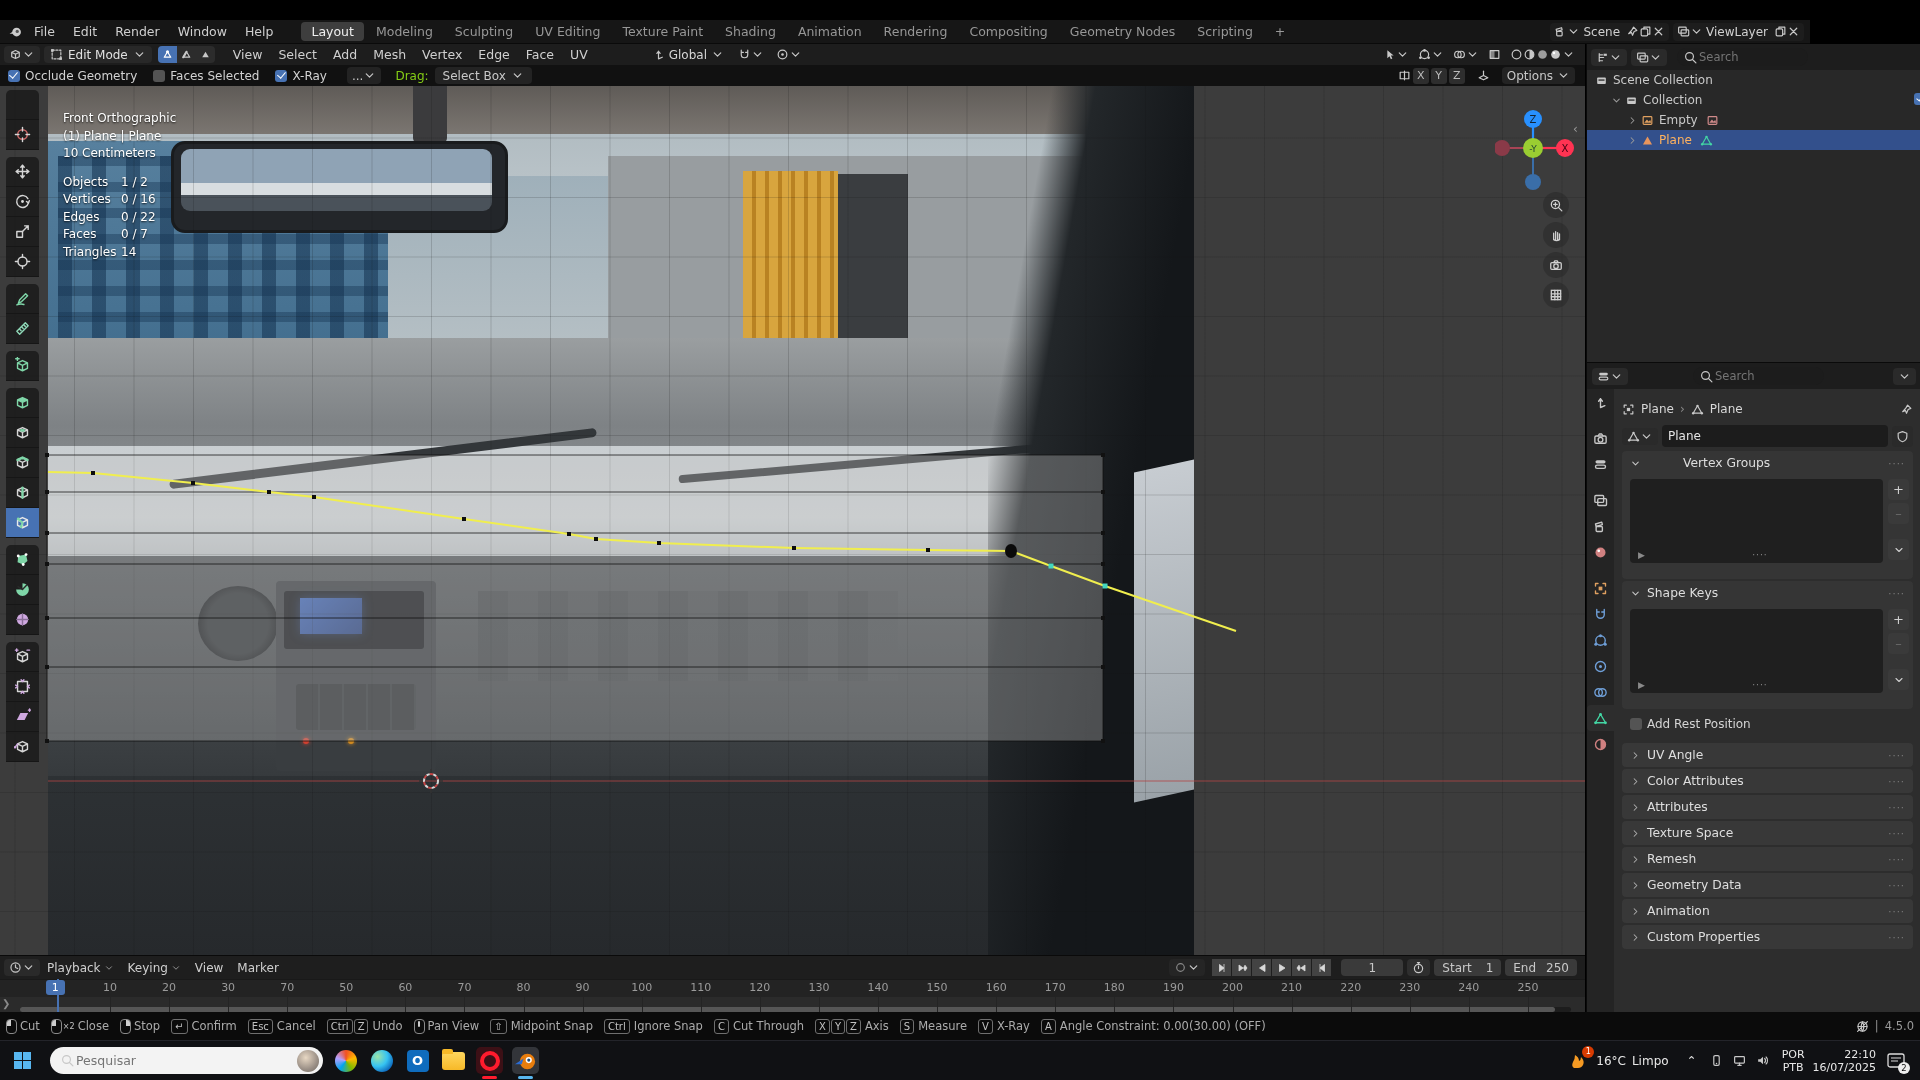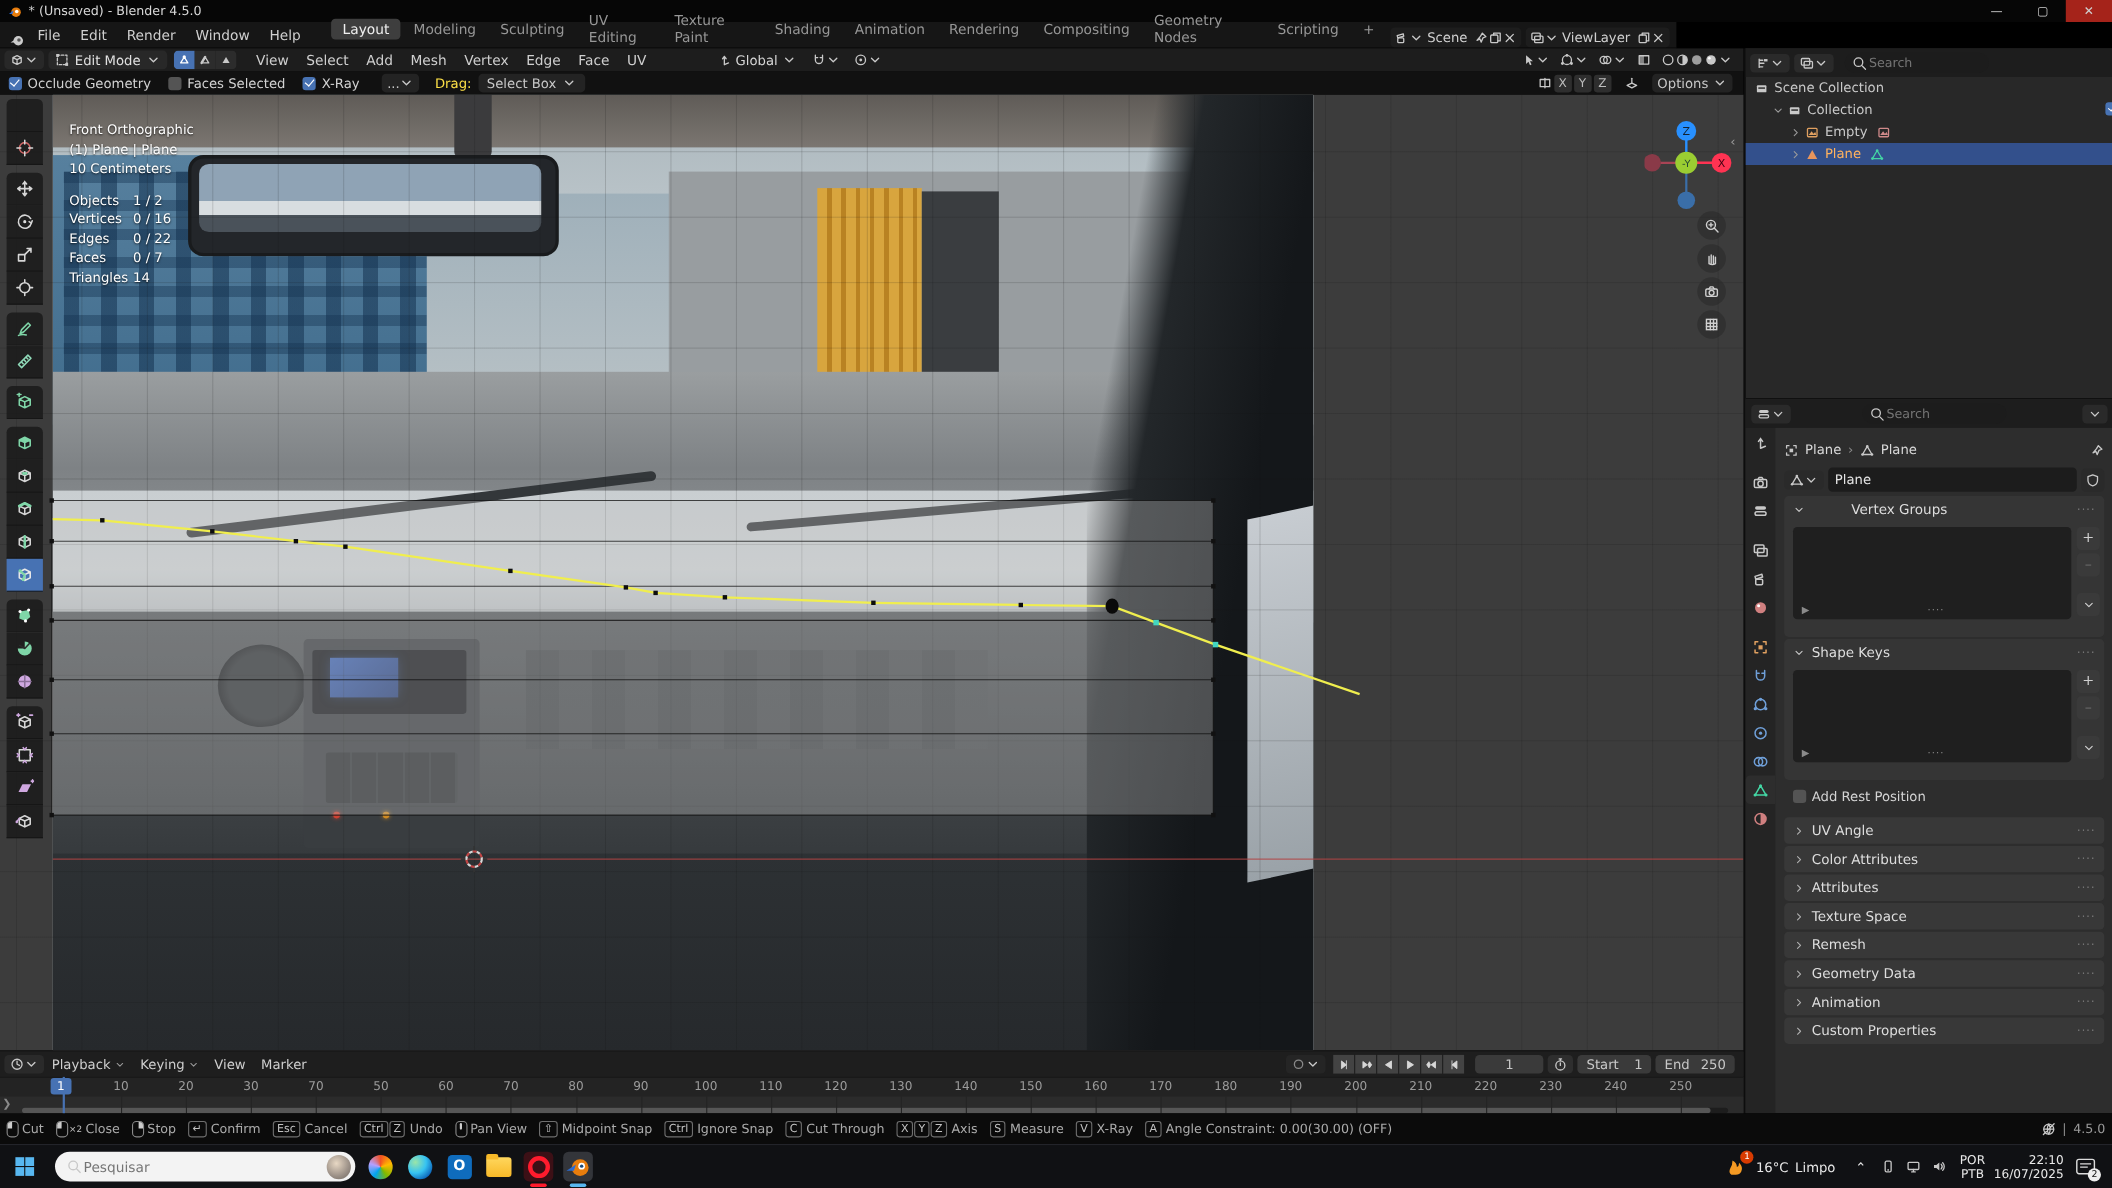--- a/index.html
+++ b/index.html
@@ -9,21 +9,21 @@
   .abs{position:absolute;}
   .row{display:flex;align-items:center;}
   .grow{flex:1;}
   svg{display:block;}
   
   #titlebar{left:0;top:0;width:1920px;height:20px;background:#060606;color:#d8d8d8;display:flex;align-items:center;}
   #titlebar .ttl{font-size:11.5px;margin-left:6px;}
   .wbtn{width:42px;height:20px;display:flex;align-items:center;justify-content:center;color:#cfcfcf;font-size:11px;}
   .wbtn.close{background:#a5231a;}
   
-  #topbar{left:0;top:20px;width:1524px;height:24px;background:#161616;display:flex;align-items:flex-end;border-bottom:1px solid #0a0a0a;box-sizing:border-box;}
+  #topbar{left:0;top:20px;width:1810px;height:24px;background:#161616;display:flex;align-items:center;border-bottom:1px solid #0a0a0a;box-sizing:border-box;}
   .menu-item{padding:0 9px;color:#cfcfcf;font-size:12.5px;height:24px;display:flex;align-items:center;}
   .tab{padding:2px 10px;margin:0 1px;color:#979797;font-size:12.5px;border-radius:4px;}
   .tab.active{background:#3e3e3e;color:#efefef;}
   .tab.add{color:#9a9a9a;}
   .idblock{display:flex;align-items:center;background:#1d1d1d;border-radius:4px;height:18px;padding:0 4px;margin-left:4px;}
   .idblock .nm{color:#d0d0d0;font-size:12px;margin:0 6px 0 3px;}
   
   #vph{left:0;top:44px;width:1585px;height:21px;background:rgba(35,35,35,.82);display:flex;align-items:center;z-index:30;}
   #tsb{left:0;top:65px;width:1585px;height:21px;background:rgba(20,20,20,.85);display:flex;align-items:center;z-index:30;font-size:12px;}
   .hbtn{display:flex;align-items:center;background:#282828;border-radius:4px;height:17px;padding:0 5px;margin-left:4px;}
@@ -111,34 +111,20 @@
   .tapp.op-open{background:#3c1016;}
   .tray{color:#e8e8e8;font-size:12px;display:flex;align-items:center;}
   .tray2{display:flex;flex-direction:column;line-height:13px;font-size:11px;color:#e8e8e8;text-align:center;}
   .badge{position:absolute;background:#d83b01;color:#fff;border-radius:50%;font-size:8px;width:12px;height:12px;line-height:12px;text-align:center;top:-4px;right:-5px;}
 </style>
 </head>
 <body>
 
 <div id="root">
 
-  <div id="titlebar" class="abs">
-    <span style="margin-left:7px">
-        <svg width="13" height="13" viewBox="0 0 12 12">
-          <circle cx="7" cy="6.5" r="4" fill="#e87d0d"></circle>
-          <circle cx="7.6" cy="5.9" r="1.5" fill="#fff"></circle>
-          <path d="M1 8 L5 5 L4 8 Z" fill="#2a6bd2"></path>
-        </svg>
-      </span>
-    <span class="ttl">* (Unsaved) - Blender 4.5.0</span>
-    <span class="grow"></span>
-    <div class="wbtn">—</div>
-    <div class="wbtn">▢</div>
-    <div class="wbtn close">✕</div>
-  </div>
 
   <div id="topbar" class="abs">
     <span style="margin:0 2px 0 8px">
         <svg width="15" height="13" viewBox="0 0 12 12">
           <circle cx="7" cy="6.5" r="4" fill="#ccc"></circle>
           <circle cx="7.6" cy="5.9" r="1.5" fill="#555"></circle>
           <path d="M0.5 8 L5 5 L4 8 Z" fill="#ccc"></path>
         </svg>
       </span>
     <div id="menu-row" class="row">
@@ -550,21 +536,21 @@
         </div>
       </div>
     <div class="hbtn" style="background:#232323">
       <span>...</span>
         <span class="js-ic">
           <svg width="13" height="13" viewBox="0 0 12 12" style="stroke:#c8c8c8;stroke-width:1.1;fill:none;stroke-linecap:round;stroke-linejoin:round">
             <path d="M3 4.5 L6 7.5 L9 4.5" fill="none"></path>
           </svg>
         </span>
     </div>
-    <span style="margin-left:14px;color:#fde047">Drag:</span>
+    <span style="margin-left:14px;color:#84cc16">Drag:</span>
     <div class="hbtn" style="background:#232323;margin-left:6px;padding:0 8px">
       <span>Select Box</span>
         <span class="js-ic" style="margin-left:5px">
           <svg width="13" height="13" viewBox="0 0 12 12" style="stroke:#c8c8c8;stroke-width:1.1;fill:none;stroke-linecap:round;stroke-linejoin:round">
             <path d="M3 4.5 L6 7.5 L9 4.5" fill="none"></path>
           </svg>
         </span>
     </div>
     <span class="grow"></span>
     <span class="js-ic">

